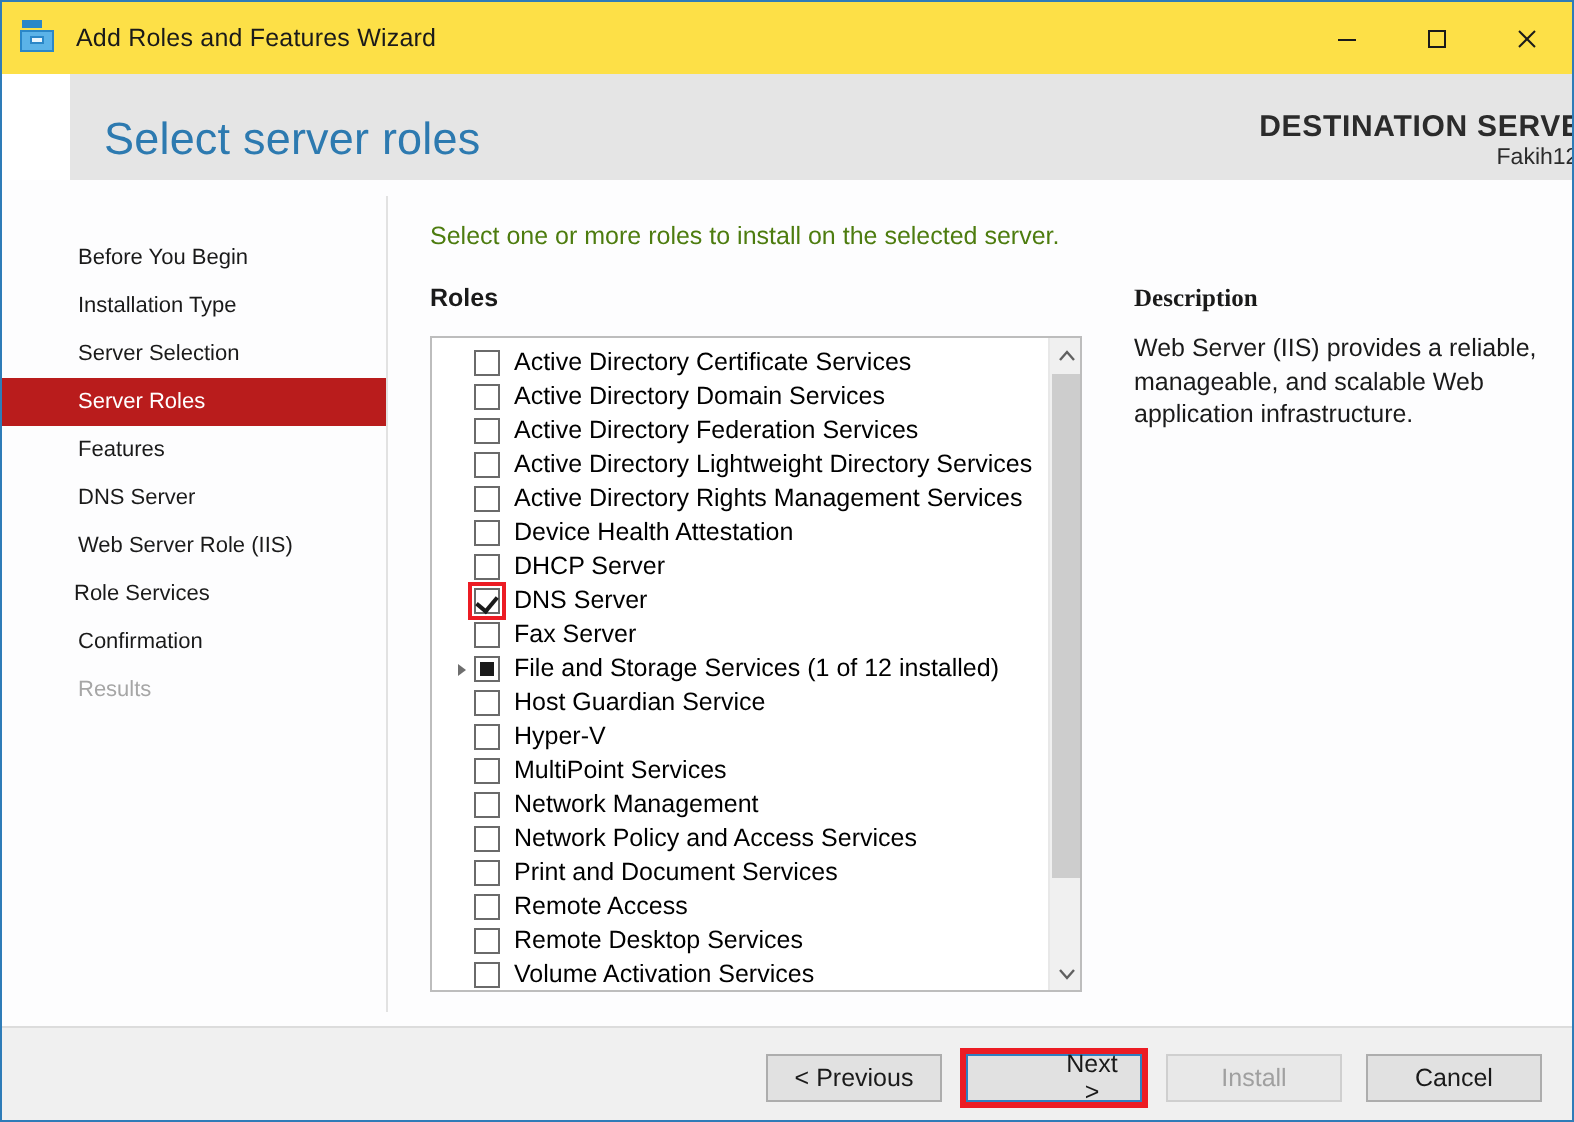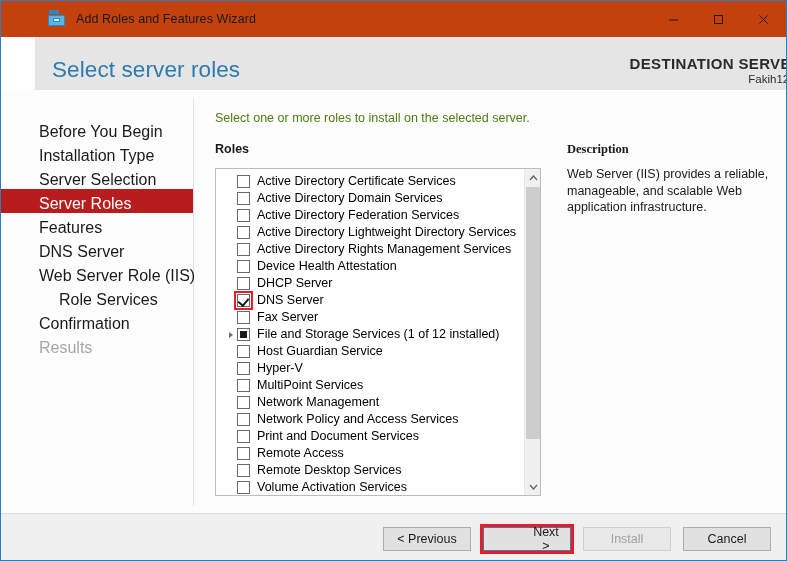--- a/index.html
+++ b/index.html
@@ -16,22 +16,22 @@
     width: 787px; height: 561px;
     background: #ffffff;
     border: 1px solid #2e7cb8;
     overflow: hidden;
   }
 
   
   #titlebar {
     position: absolute; left: 0; top: 0;
     width: 785px; height: 36px;
-    background: #c2410c;
-    display: flex; align-items: center; padding-left: 38px;
+    background: #fde047;
+    display: flex; align-items: center;
   }
   #app-icon {
     margin-left: 8px; width: 20px; height: 20px;
     position: relative; flex: 0 0 auto;
   }
   #app-icon .handle {
     position: absolute; left: 2px; top: 1px;
     width: 10px; height: 4px; background: #2a87c8;
   }
   #app-icon .body {
@@ -98,26 +98,26 @@
     width: 1px; height: 408px;
     background: #e2e2e2;
   }
 
   
   #nav {
     position: absolute; left: 0; top: 27px;
     width: 192px;
   }
   .nav-item {
-    height: 24px; display: flex; align-items: flex-end;
+    height: 24px; display: flex; align-items: center;
     padding-left: 38px;
-    font-size: 16px; color: #1a1a1a;
+    font-size: 11px; color: #1a1a1a;
     cursor: default; white-space: nowrap;
   }
-  .nav-item.sub { padding-left: 58px; }
+  .nav-item.sub { padding-left: 36px; }
   .nav-item.active { background: #b91c1c; color: #ffffff; }
   .nav-item.disabled { color: #a6a6a6; }
 
   
   #main {
     position: absolute; left: 193px; top: 0;
     width: 592px; height: 423px;
   }
   #instruction {
     position: absolute; left: 21px; top: 21px;

